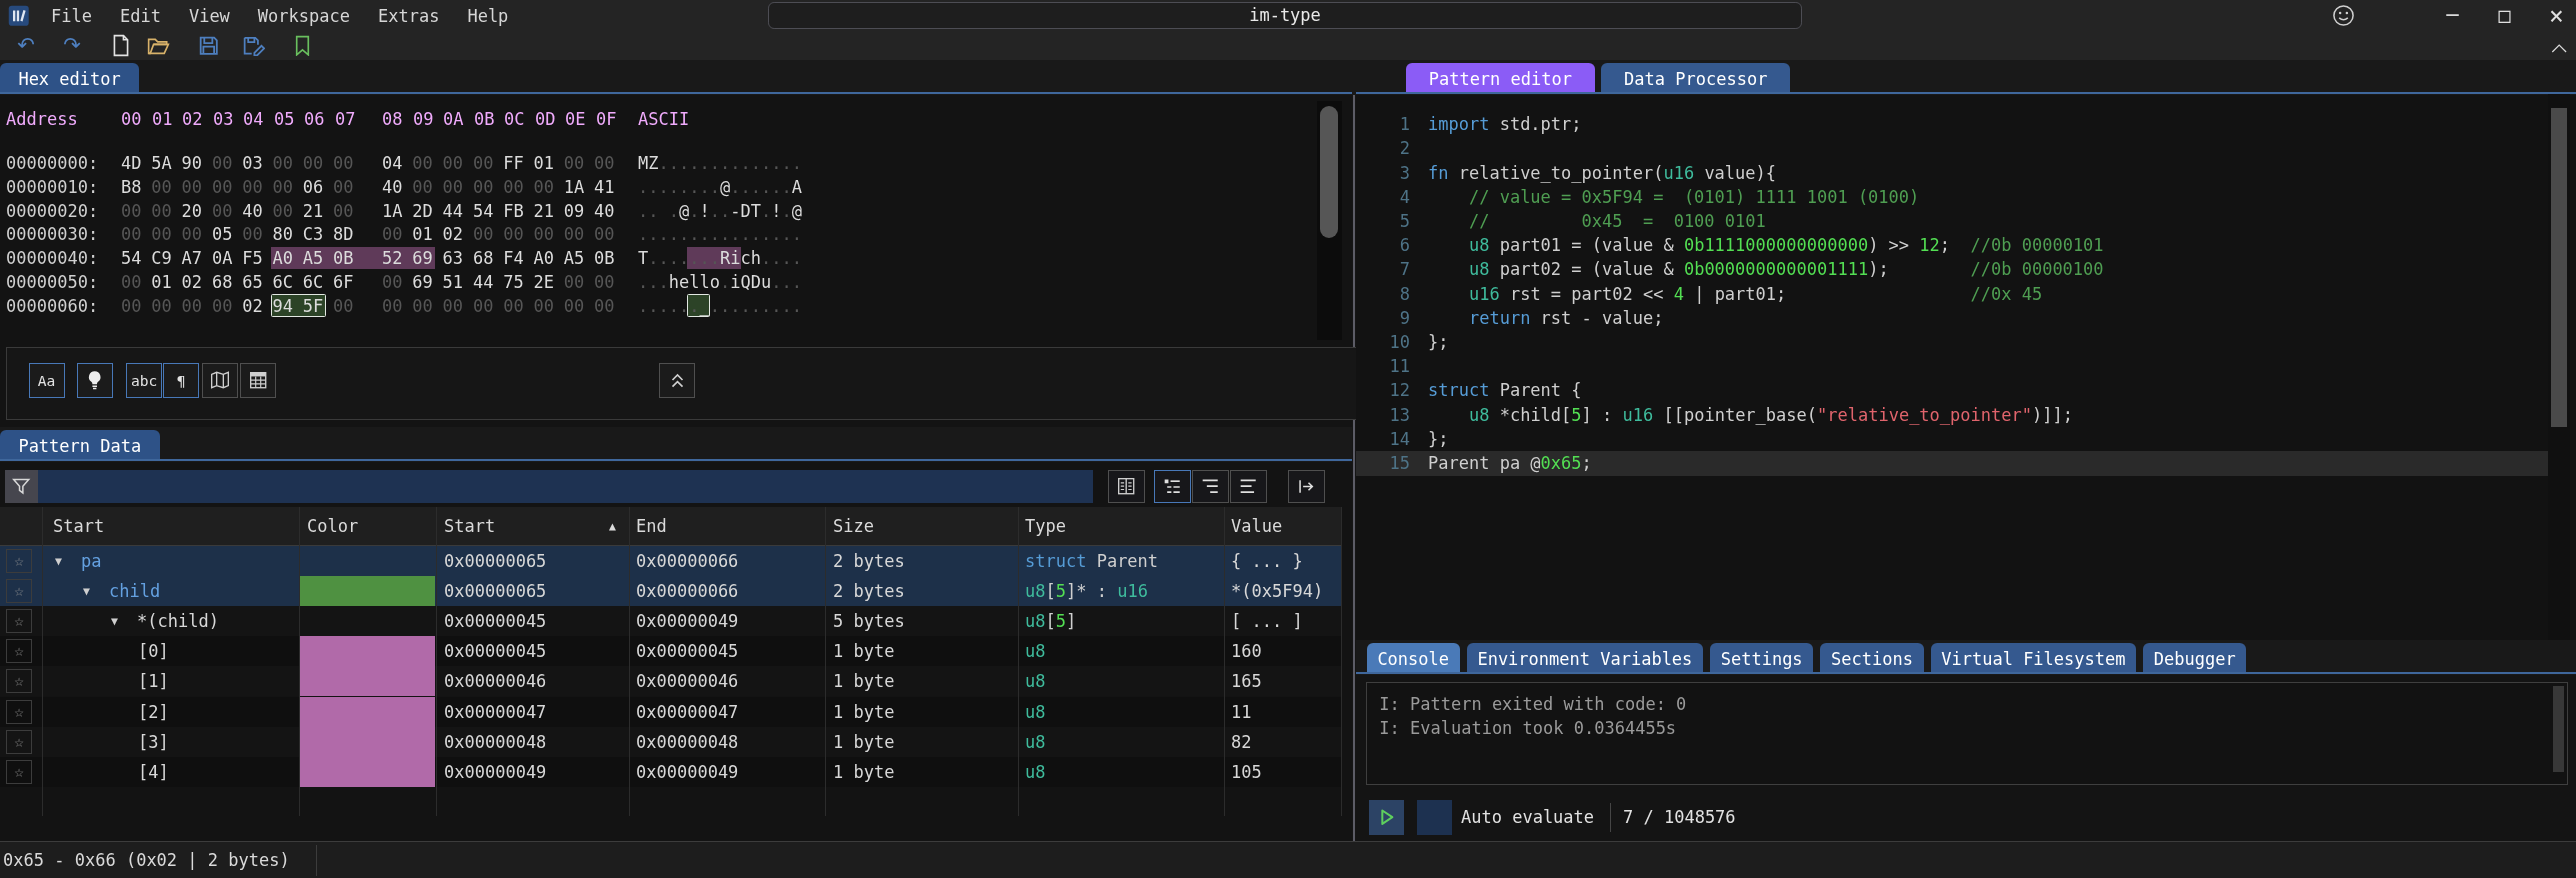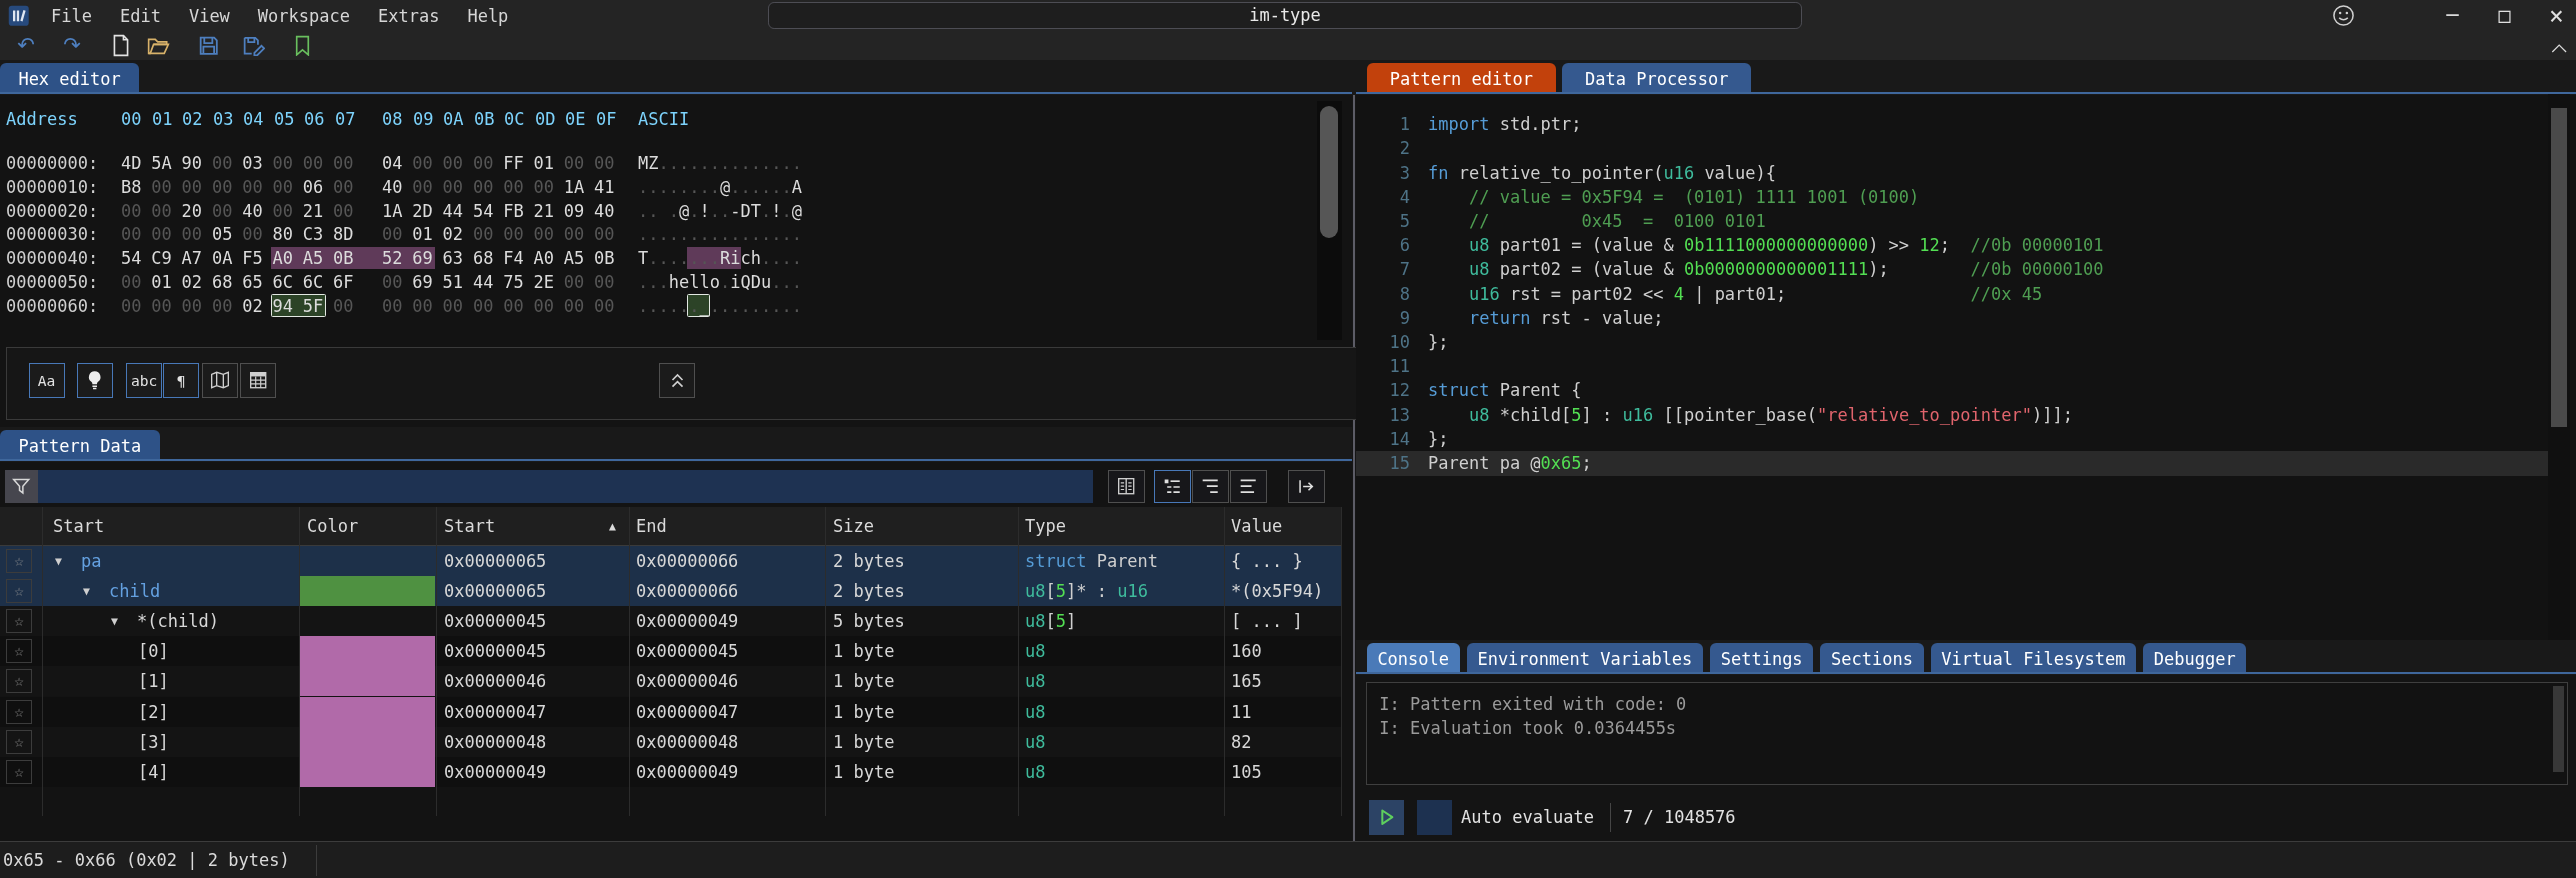--- a/index.html
+++ b/index.html
@@ -20,25 +20,25 @@
   #toolbar-sep{position:absolute;left:329px;top:35px;width:0.8px;height:21.5px;background:#454545;}
   
   #left-bg{position:absolute;left:0;top:60px;width:1352px;height:781px;background:#131313;}
   #divider{position:absolute;left:1353px;top:60px;width:1.5px;height:781px;background:#5c5c66;}
   #right-bg{position:absolute;left:1356px;top:60px;width:1220px;height:781px;background:#141414;}
   .tabstrip{position:absolute;background:#191919;}
   .tab{height:31px;border-radius:6.1px 6.1px 0 0;color:#fff;display:flex;align-items:center;justify-content:center;padding:0 18.4px;}
   .tab-underline{position:absolute;height:2.3px;background:#3f679c;}
   .tabL{background:#2e5287;}
   .tab2{background:#35598f;padding:0 23px;}
-  .tab2.active{background:#c2410c;}
+  .tab2.active{background:#8b5cf6;margin-left:39px;}
   .tab3{background:#35598f;padding:0 10.7px;}
   .tab3.active{background:#4a7ab8;}
   
-  #hex-head span{position:absolute;color:#7dd3fc;white-space:pre;}
+  #hex-head span{position:absolute;color:#f0abfc;white-space:pre;}
   .hex-row{position:absolute;left:0;width:1314px;height:24px;line-height:24px;}
   .hex-addr{position:absolute;left:6.1px;color:#d0d0d0;}
   .bgrp{position:absolute;top:0;}
   .b{display:inline-block;width:20.3px;margin-right:10px;color:#dcdcdc;position:relative;z-index:2;}
   .b.dim{color:#565656;}
   .ascii{position:absolute;left:638px;top:0;white-space:pre;z-index:2;}
   .ascii span{color:#dcdcdc;}
   .ascii span.dim{color:#565656;}
   .hl-pattern{position:absolute;top:0.8px;height:22px;background:rgba(171,98,160,0.5);z-index:1;}
   .hl-selection{position:absolute;top:0px;height:23px;background:rgba(92,158,76,0.35);

